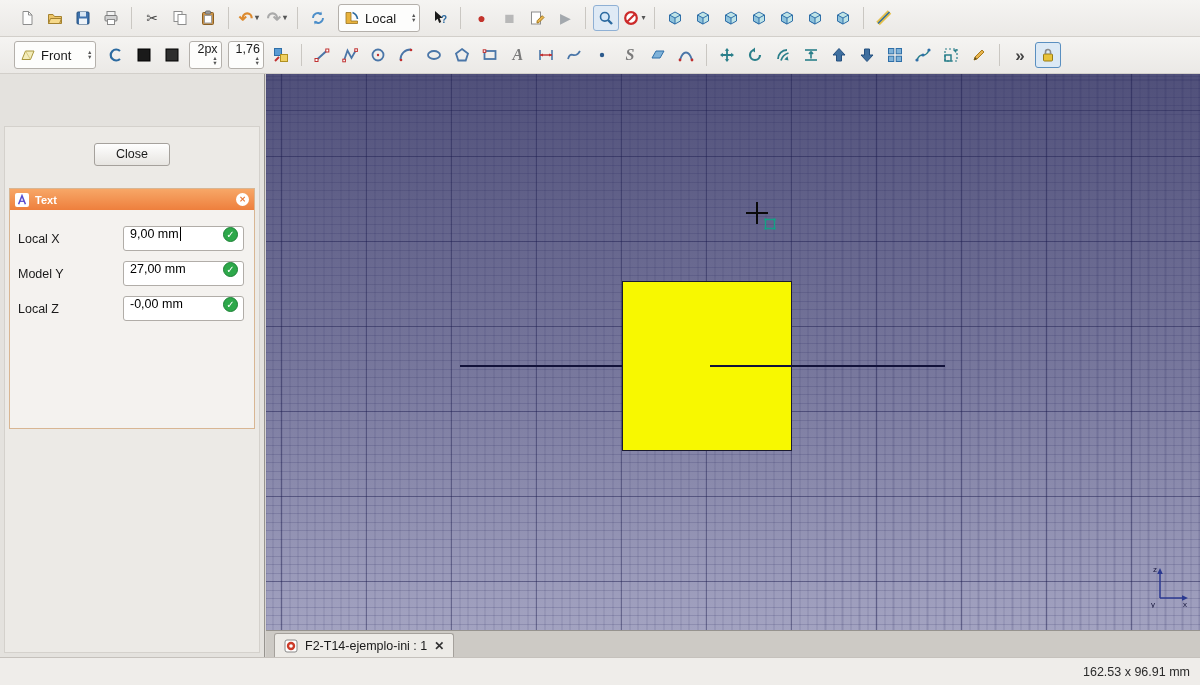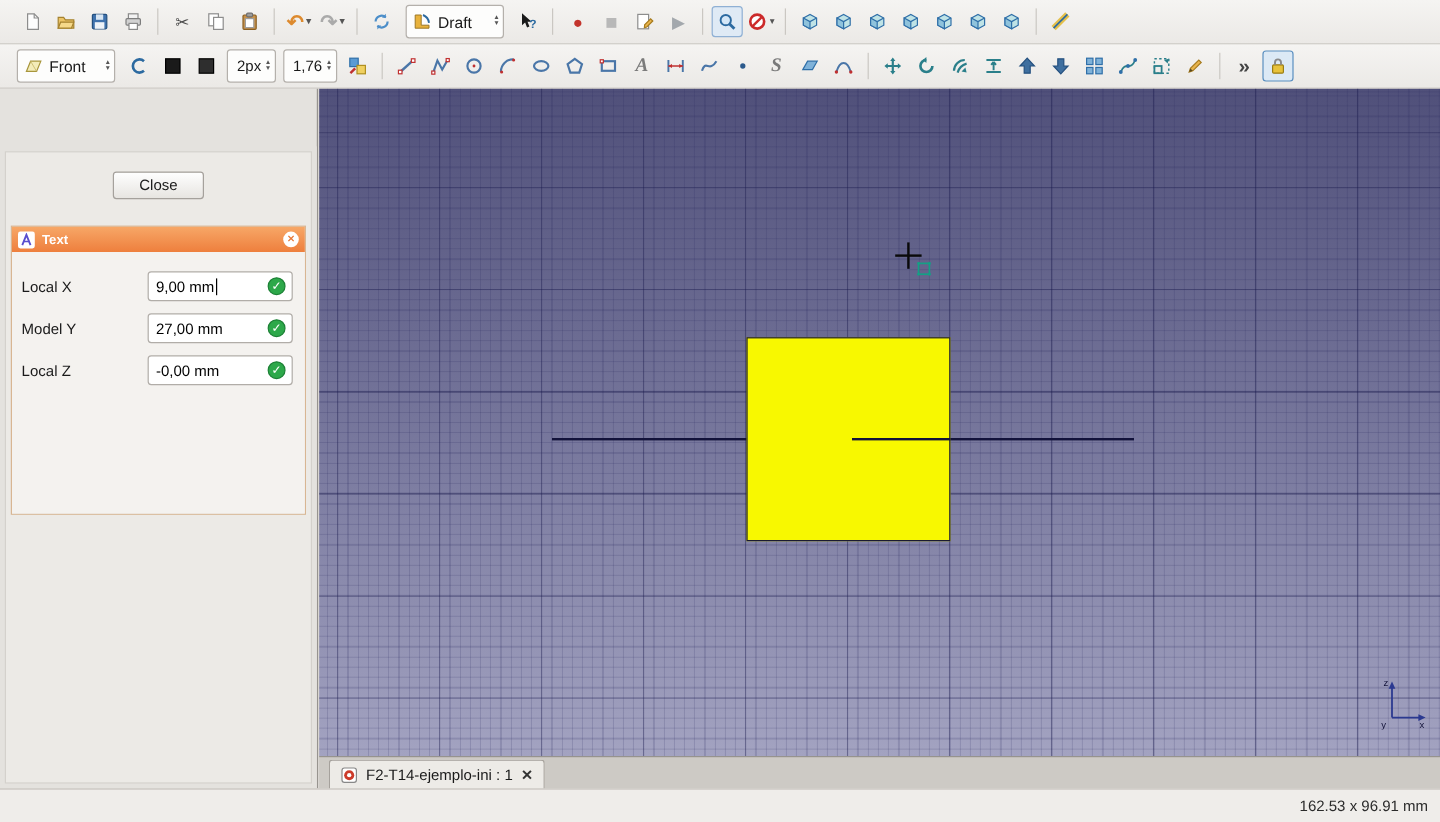--- a/index.html
+++ b/index.html
@@ -22,21 +22,21 @@
   .tbtn.g-gray{color:#7a7a7a;font-family:"Liberation Serif",serif;font-style:italic;font-weight:bold;font-size:16px;}
   .sep{width:1px;height:22px;background:#cac7c2;margin:0 5px;}
   .dd{font-size:8px;color:#555;margin-left:2px;}
   .combo{height:26px;background:#fdfdfc;border:1px solid #b4b0ab;border-radius:3px;display:inline-flex;
          align-items:center;padding:0 3px 0 5px;gap:5px;font-size:13px;color:#1a1a1a;margin:0 5px;}
   .combo .arrows,.spinner .arrows{display:flex;flex-direction:column;font-size:5.5px;line-height:5px;color:#555;
          font-style:normal;margin-left:3px;}
   .combo .arrows i,.spinner .arrows i{font-style:normal;}
   .combo-label{min-width:38px;}
   .spinner{height:26px;background:#fdfdfc;border:1px solid #b4b0ab;border-radius:3px;display:inline-flex;
-           align-items:center;padding:0 3px 0 7px;font-size:12.5px;color:#1a1a1a;margin:0 2px;}
+           align-items:flex-end;padding:0 3px 0 7px;font-size:12.5px;color:#1a1a1a;margin:0 2px;flex-direction:column;}
   .icon16{width:16px;height:16px;display:inline-flex;}
   
   .sidebar{position:absolute;left:0;top:74px;width:265px;height:583px;background:#e4e2de;
            border-right:1px solid #97948f;box-sizing:border-box;}
   .sidebar-header{height:23px;display:flex;align-items:center;justify-content:space-between;
                   padding:0 7px;font-size:12.5px;color:#2d2d2d;}
   .dock-icon{width:9px;height:9px;border:1px solid #777;background:#f7f7f5;}
   .tabs{display:flex;height:24px;background:#d2cfca;border-bottom:1px solid #b2aea9;
         padding-left:3px;gap:2px;align-items:flex-end;}
   .tab{padding:3px 12px 2px 12px;font-size:12.5px;color:#333;background:#c9c6c1;
@@ -51,21 +51,21 @@
   .task-header{height:21px;background:linear-gradient(#f7a767,#ee7f3d);display:flex;align-items:center;
                padding:0 5px;gap:6px;}
   .task-header .title{color:#fff;font-weight:bold;font-size:11px;flex:1;}
   .th-icon{width:14px;height:14px;display:inline-flex;background:#fff;border-radius:2px;align-items:center;justify-content:center;}
   .collapse-btn{width:13px;height:13px;border-radius:50%;background:#fff;color:#e87a3a;font-size:8px;
                 display:flex;align-items:center;justify-content:center;font-weight:bold;}
   .task-body{background:#f4f2ef;padding:16px 10px 10px 8px;min-height:192px;}
   .field-row{display:flex;align-items:center;margin-bottom:10px;gap:45px;}
   .field-label{width:60px;font-size:12.5px;color:#1a1a1a;}
   .field-input{flex:1;height:25px;background:#fff;border:1px solid #b1ada8;border-radius:3px;display:flex;
-               align-items:center;padding:0 5px 0 6px;font-size:12.5px;color:#000;box-sizing:border-box;}
+               align-items:flex-start;padding:0 5px 0 6px;font-size:12.5px;color:#000;box-sizing:border-box;}
   .caret{width:1px;height:14px;background:#000;margin-left:1px;}
   .check{margin-left:auto;width:15px;height:15px;border-radius:50%;background:#2da84a;color:#fff;font-size:10px;
          display:flex;align-items:center;justify-content:center;border:1px solid #1d8136;box-sizing:border-box;}
   
   .viewport{position:absolute;left:266px;top:74px;width:934px;height:556px;overflow:hidden;
     background-image:
       repeating-linear-gradient(90deg, rgba(25,25,75,0.38) 0 1px, transparent 1px 85px),
       repeating-linear-gradient(0deg,  rgba(25,25,75,0.38) 0 1px, transparent 1px 85px),
       repeating-linear-gradient(90deg, rgba(35,35,90,0.17) 0 1px, transparent 1px 8.5px),
       repeating-linear-gradient(0deg,  rgba(35,35,90,0.17) 0 1px, transparent 1px 8.5px),
@@ -148,21 +148,21 @@
         </svg>
       </span>
     </span>
   <div class="combo">
     <span class="icon16">
         <svg width="16" height="16" viewBox="0 0 16 16">
           <path d="M2 13.5 L13.5 13.5 L13.5 11 L7 11 L7 2.5 L2 2.5 Z" fill="#e8b23c" stroke="#9a7420" stroke-width=".8"></path>
           <path d="M8.5 2.5 A8 8 0 0 1 13.5 9" fill="none" stroke="#2c6aa0" stroke-width="1.6"></path>
         </svg>
       </span>
-    <span class="combo-label">Draft</span>
+    <span class="combo-label">Local</span>
     <span class="arrows">
         <i>▲</i>
         <i>▼</i>
       </span>
   </div>
   <span class="seg">
       <span class="tbtn">
         <svg width="16" height="16" viewBox="0 0 16 16">
           <path d="M3 1l0 10 2.6-2.2L7.2 13l2-.9-1.6-4H11z" fill="#1a1a1a"></path>
           <text x="9" y="13" font-size="10" font-weight="bold" fill="#2c6aa0">?</text>

